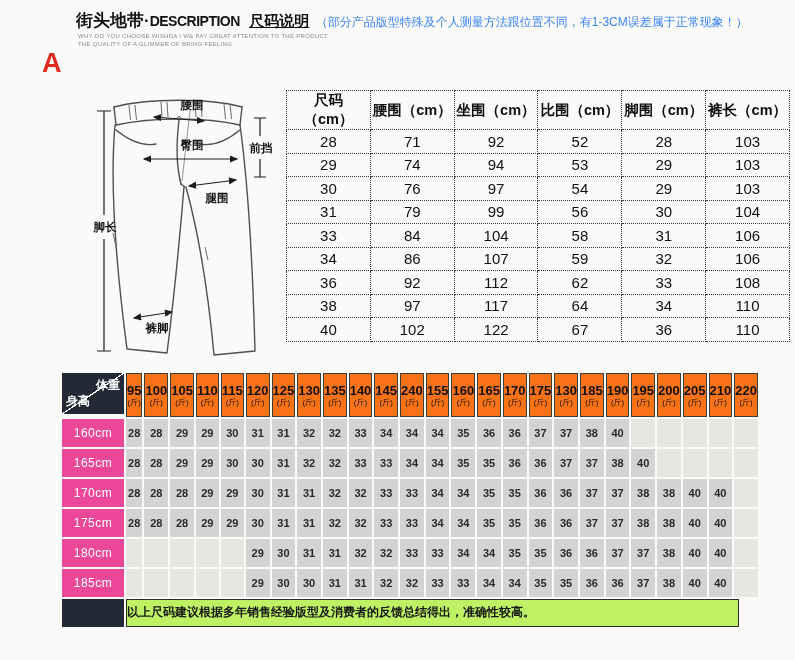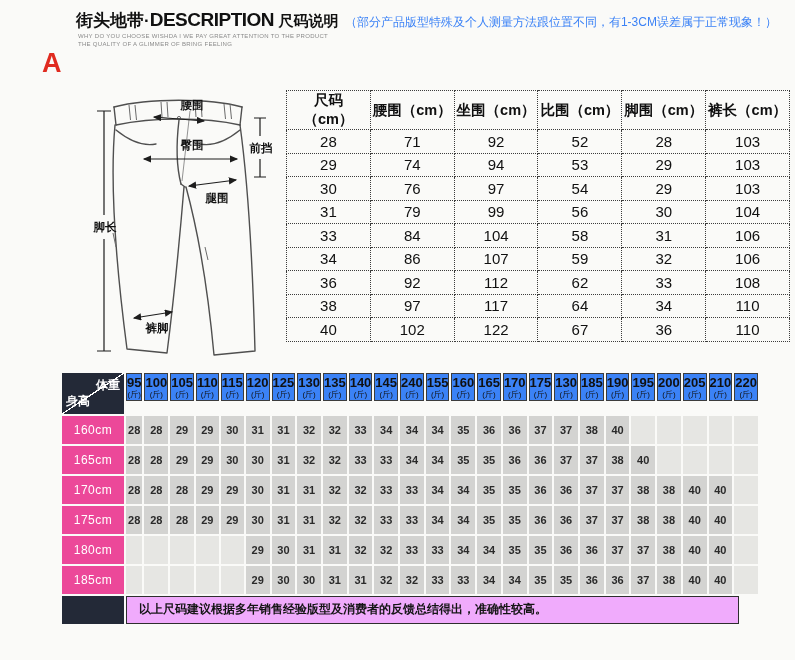--- a/index.html
+++ b/index.html
@@ -3,22 +3,22 @@
 <meta charset="utf-8">
 <style>
   html,body{margin:0;padding:0;}
   body{width:795px;height:660px;font-family:"Liberation Sans","DejaVu Sans",sans-serif;background:#fff;}
   #page{position:relative;width:795px;height:660px;background:#fafaf8;overflow:hidden;}
 
   
   .banner{position:absolute;left:76px;top:9px;white-space:nowrap;color:#111;}
   .banner .brand{font-size:17px;font-weight:900;}
   .banner .sep{font-size:17px;font-weight:900;}
-  .banner .t-en{font-size:19px;font-weight:900;letter-spacing:-0.5px;}
-  .banner .t-cn{font-size:15px;font-weight:700;}
+  .banner .t-en{font-size:14px;font-weight:900;letter-spacing:-0.5px;}
+  .banner .t-cn{font-size:15px;font-weight:700;margin-left:5px;text-decoration:underline;}
   .banner .t-note{font-size:12px;font-weight:400;color:#3b82f6;margin-left:2px;}
   .subtext{position:absolute;left:78px;top:32px;font-size:6px;line-height:8px;color:#8a8a8a;letter-spacing:.3px;}
   .marker{position:absolute;left:42px;top:48px;font-size:27px;font-weight:700;color:#e02b20;}
 
   
   .diagram{position:absolute;left:58px;top:85px;width:232px;height:285px;}
   .pants{stroke:#4f4f4f;fill:none;stroke-width:1.4;stroke-linejoin:round;stroke-linecap:round;}
   .pants-thin{stroke:#6a6a6a;fill:none;stroke-width:1;}
   .ann{stroke:#1d1d1d;stroke-width:1.2;fill:none;}
   .ann-thin{stroke:#777;stroke-width:.8;fill:none;}
@@ -31,32 +31,32 @@
   .size-table td{height:22.5px;font-size:15px;font-weight:400;}
 
   
   .fit{position:absolute;left:62px;top:373px;width:677px;}
   .fit-grid{display:grid;grid-template-columns:62px repeat(25,1fr);gap:2px;}
   .corner{height:41px;position:relative;color:#fff;
     background-image:linear-gradient(to bottom right, rgba(0,0,0,0) 49.1%, #fff 49.1%, #fff 50.9%, rgba(0,0,0,0) 50.9%);
     background-color:#232937;}
   .corner .tw{position:absolute;top:4px;right:4px;font-size:12px;font-weight:700;}
   .corner .sh{position:absolute;bottom:4px;left:4px;font-size:12px;font-weight:700;}
-  .weight-cell{height:28px;background:#3b82f6;border:1px solid #3c3c3c;box-sizing:border-box;
+  .weight-cell{height:44px;background:#f97316;border:1px solid #3c3c3c;box-sizing:border-box;
     display:flex;flex-direction:column;align-items:center;justify-content:center;color:#101010;}
   .weight-cell .w{font-size:13px;font-weight:700;line-height:14px;}
   .weight-cell .u{font-size:8px;line-height:9px;}
   .h-cell{height:28px;background:#ec4899;color:#fff;display:flex;align-items:center;justify-content:center;
     font-size:12px;font-weight:400;letter-spacing:.5px;}
   .v-cell{height:28px;display:flex;align-items:center;justify-content:center;font-size:11px;font-weight:700;color:#2a2a2a;}
   .v-cell.filled{background:#d3d3d1;}
   .v-cell.empty{background:#e6e6e3;}
   .notes{display:flex;gap:2px;margin-top:2px;}
   .notes .dark{width:62px;background:#232937;flex:none;}
-  .notes .box{flex:1;border:1px solid #2e2e2e;background:#f0abfc;padding:4px 12px 5px;box-sizing:border-box;}
+  .notes .box{flex:1;border:1px solid #2e2e2e;background:#bef264;padding:4px 0 5px;box-sizing:border-box;}
   .notes .box p{margin:0;font-size:12px;font-weight:700;color:#151515;line-height:17px;}
 </style>
 </head>
 <body>
 
 <div id="page">
 
   <div class="banner">
     <span class="brand">街头地带</span><span class="sep">·</span><span class="t-en">DESCRIPTION</span>
     <span class="t-cn">尺码说明</span>

